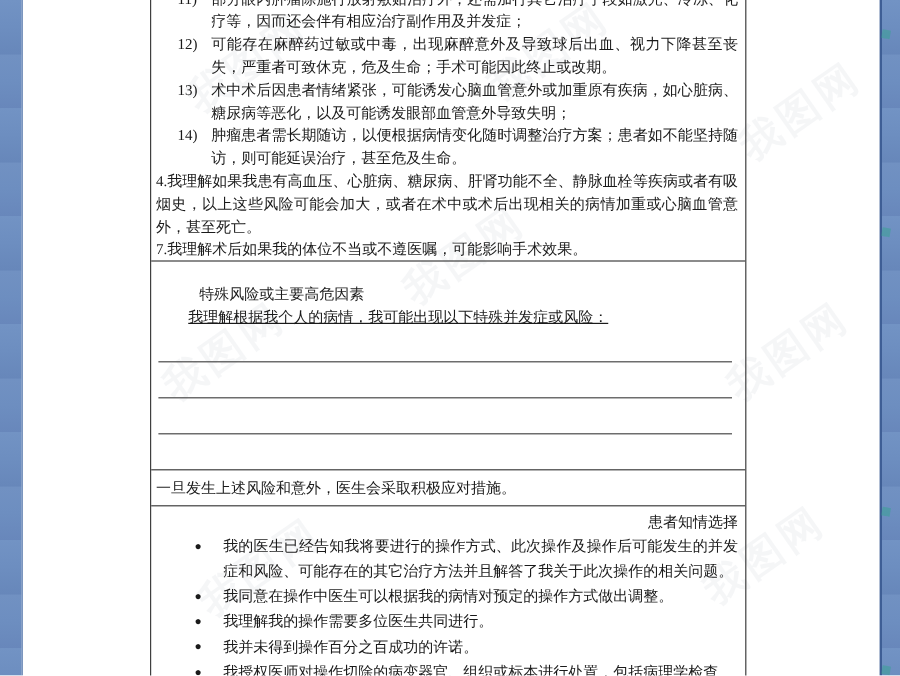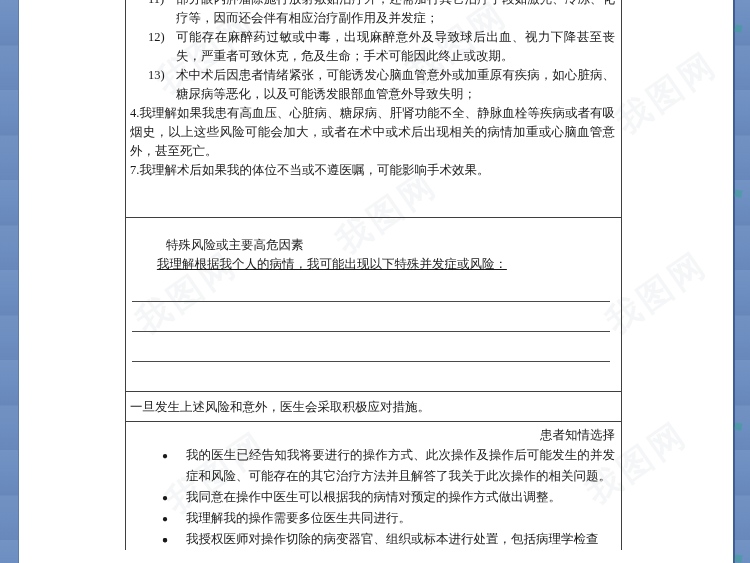--- a/index.html
+++ b/index.html
@@ -67,20 +67,24 @@
         <span>部分眼内肿瘤除施行放射敷贴治疗外，还需加行其它治疗手段如激光、冷冻、化疗等，因而还会伴有相应治疗副作用及并发症；</span>
       </div>
       <div class="li">
         <span class="num">12)</span>
         <span>可能存在麻醉药过敏或中毒，出现麻醉意外及导致球后出血、视力下降甚至丧失，严重者可致休克，危及生命；手术可能因此终止或改期。</span>
       </div>
       <div class="li">
         <span class="num">13)</span>
         <span>术中术后因患者情绪紧张，可能诱发心脑血管意外或加重原有疾病，如心脏病、糖尿病等恶化，以及可能诱发眼部血管意外导致失明；</span>
       </div>
+      <div class="li">
+        <span class="num">14)</span>
+        <span>肿瘤患者需长期随访，以便根据病情变化随时调整治疗方案；患者如不能坚持随访，则可能延误治疗，甚至危及生命。</span>
+      </div>
       <p class="para">4.我理解如果我患有高血压、心脏病、糖尿病、肝肾功能不全、静脉血栓等疾病或者有吸烟史，以上这些风险可能会加大，或者在术中或术后出现相关的病情加重或心脑血管意外，甚至死亡。</p>
       <p class="para">7.我理解术后如果我的体位不当或不遵医嘱，可能影响手术效果。</p>
     </div>
 
     <div class="row row2">
       <div class="h">特殊风险或主要高危因素</div>
       <div class="intro">我理解根据我个人的病情，我可能出现以下特殊并发症或风险：</div>
       <div class="uline"></div>
       <div class="uline"></div>
       <div class="uline"></div>
@@ -99,20 +103,21 @@
       <div class="blt-item">
         <span class="blt">●</span>
         <span>我同意在操作中医生可以根据我的病情对预定的操作方式做出调整。</span>
       </div>
       <div class="blt-item">
         <span class="blt">●</span>
         <span>我理解我的操作需要多位医生共同进行。</span>
       </div>
       <div class="blt-item">
         <span class="blt">●</span>
+        <span>我并未得到操作百分之百成功的许诺。</span>
       </div>
       <div class="blt-item">
         <span class="blt">●</span>
         <span>我授权医师对操作切除的病变器官、组织或标本进行处置，包括病理学检查</span>
       </div>
     </div>
 
   </div>
 </div>
 

